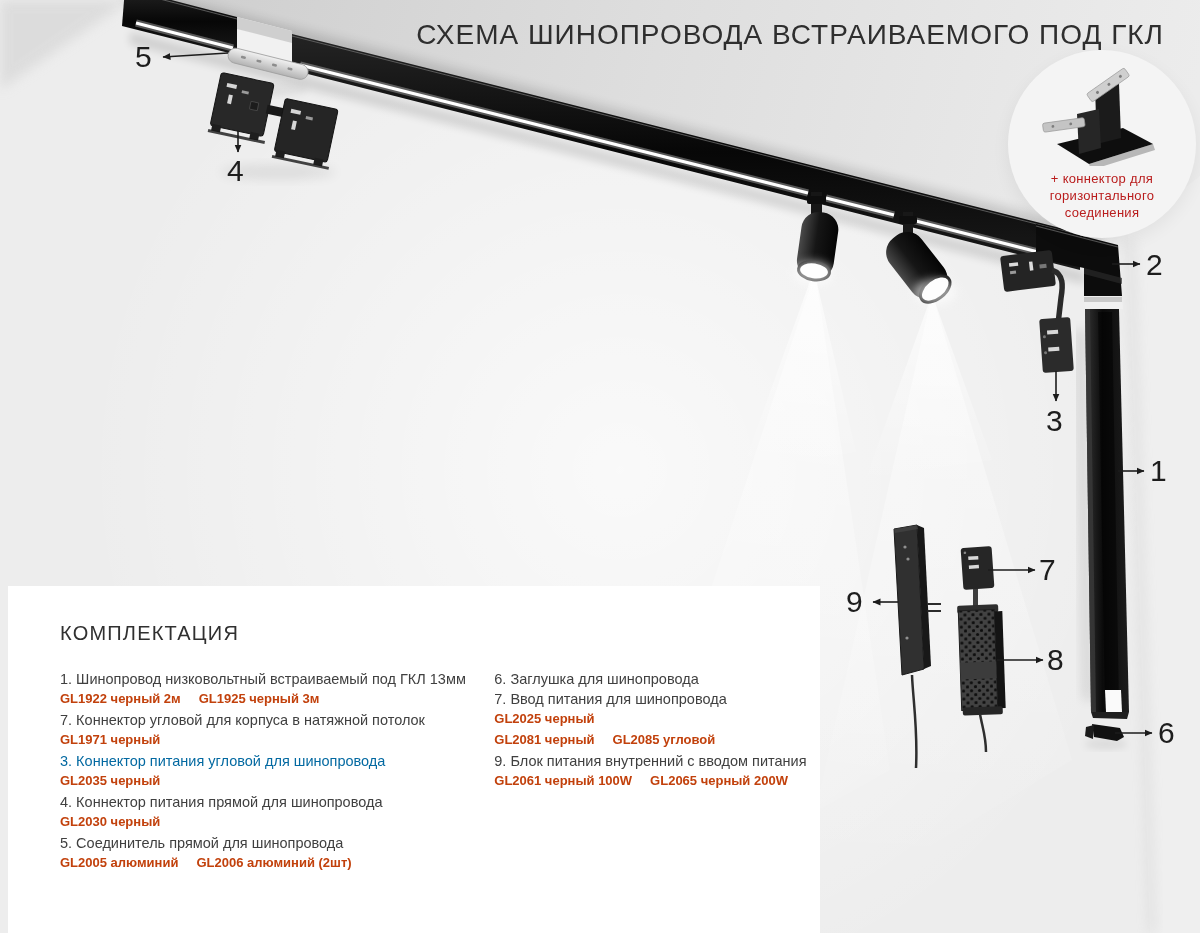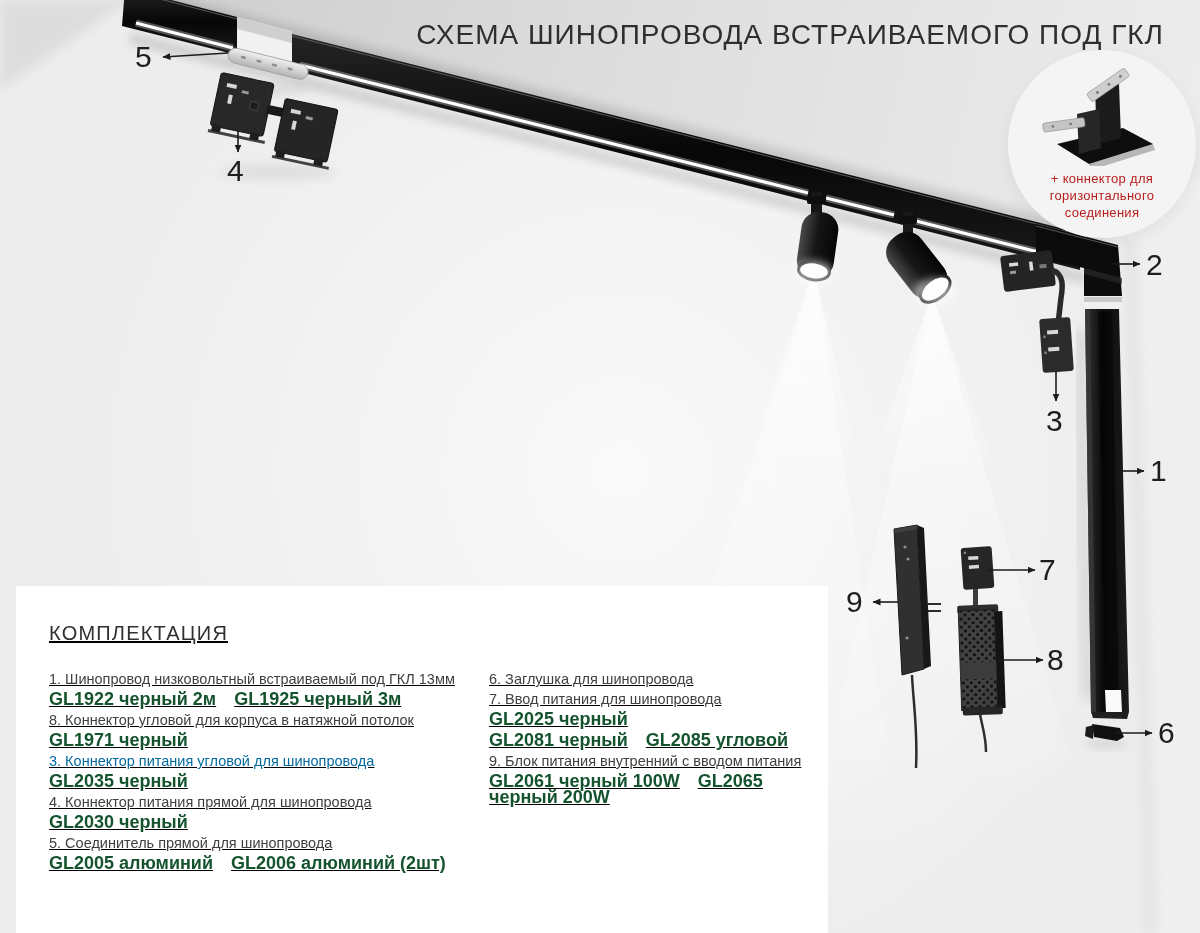--- a/index.html
+++ b/index.html
@@ -25,29 +25,29 @@
   .co-3{left:1046px;top:406px;}
   .co-4{left:227px;top:156px;}
   .co-5{left:135px;top:42px;}
   .co-6{left:1158px;top:718px;}
   .co-7{left:1039px;top:555px;}
   .co-8{left:1047px;top:645px;}
   .co-9{left:846px;top:587px;}
   .equals{position:absolute;left:926px;top:594px;z-index:5;font-size:28px;font-weight:400;color:#2b2b2b;line-height:1;}
 
   
-  .kit-panel{position:absolute;left:16px;top:586px;width:812px;height:347px;background:#ffffff;
-             z-index:4;box-sizing:border-box;padding:36px 0 0 33px;text-decoration:underline;}
+  .kit-panel{position:absolute;left:8px;top:586px;width:812px;height:347px;background:#ffffff;
+             z-index:4;box-sizing:border-box;padding:36px 0 0 52px;}
   .kit-heading{font-size:20px;letter-spacing:1.2px;color:#303030;font-weight:400;margin:0 0 26px 0;}
   .kit-cols{display:flex;}
   .kit-col-left{width:440px;}
   .kit-col-right{width:330px;}
   .kit-desc{font-size:14.5px;line-height:16px;color:#404040;margin-bottom:4px;}
   .kit-desc.muted{color:#0369a1;}
-  .kit-codes{font-size:18px;line-height:16px;font-weight:bold;color:#14532d;margin-bottom:5px;}
+  .kit-codes{font-size:13px;line-height:16px;font-weight:bold;color:#c2410c;margin-bottom:5px;}
   .code+.code{margin-left:18px;}
 </style>
 </head>
 <body>
 
 <div class="stage">
 
   <svg class="scene" width="1200" height="933" viewBox="0 0 1200 933">
     <defs>
       <linearGradient id="ceilGrad" x1="0" y1="0" x2="1150" y2="280" gradientUnits="userSpaceOnUse">
@@ -340,21 +340,21 @@
 
   <div class="kit-panel">
     <h2 class="kit-heading">КОМПЛЕКТАЦИЯ</h2>
     <div class="kit-cols">
       <div class="kit-col-left">
         <div class="kit-item">
           <div class="kit-desc">1. Шинопровод низковольтный встраиваемый под ГКЛ 13мм</div>
           <div class="kit-codes"><span class="code">GL1922 черный 2м</span><span class="code">GL1925 черный 3м</span></div>
         </div>
         <div class="kit-item">
-          <div class="kit-desc">8. Коннектор угловой для корпуса в натяжной потолок</div>
+          <div class="kit-desc">7. Коннектор угловой для корпуса в натяжной потолок</div>
           <div class="kit-codes"><span class="code">GL1971 черный</span></div>
         </div>
         <div class="kit-item">
           <div class="kit-desc muted">3. Коннектор питания угловой для шинопровода</div>
           <div class="kit-codes"><span class="code">GL2035 черный</span></div>
         </div>
         <div class="kit-item">
           <div class="kit-desc">4. Коннектор питания прямой для шинопровода</div>
           <div class="kit-codes"><span class="code">GL2030 черный</span></div>
         </div>

